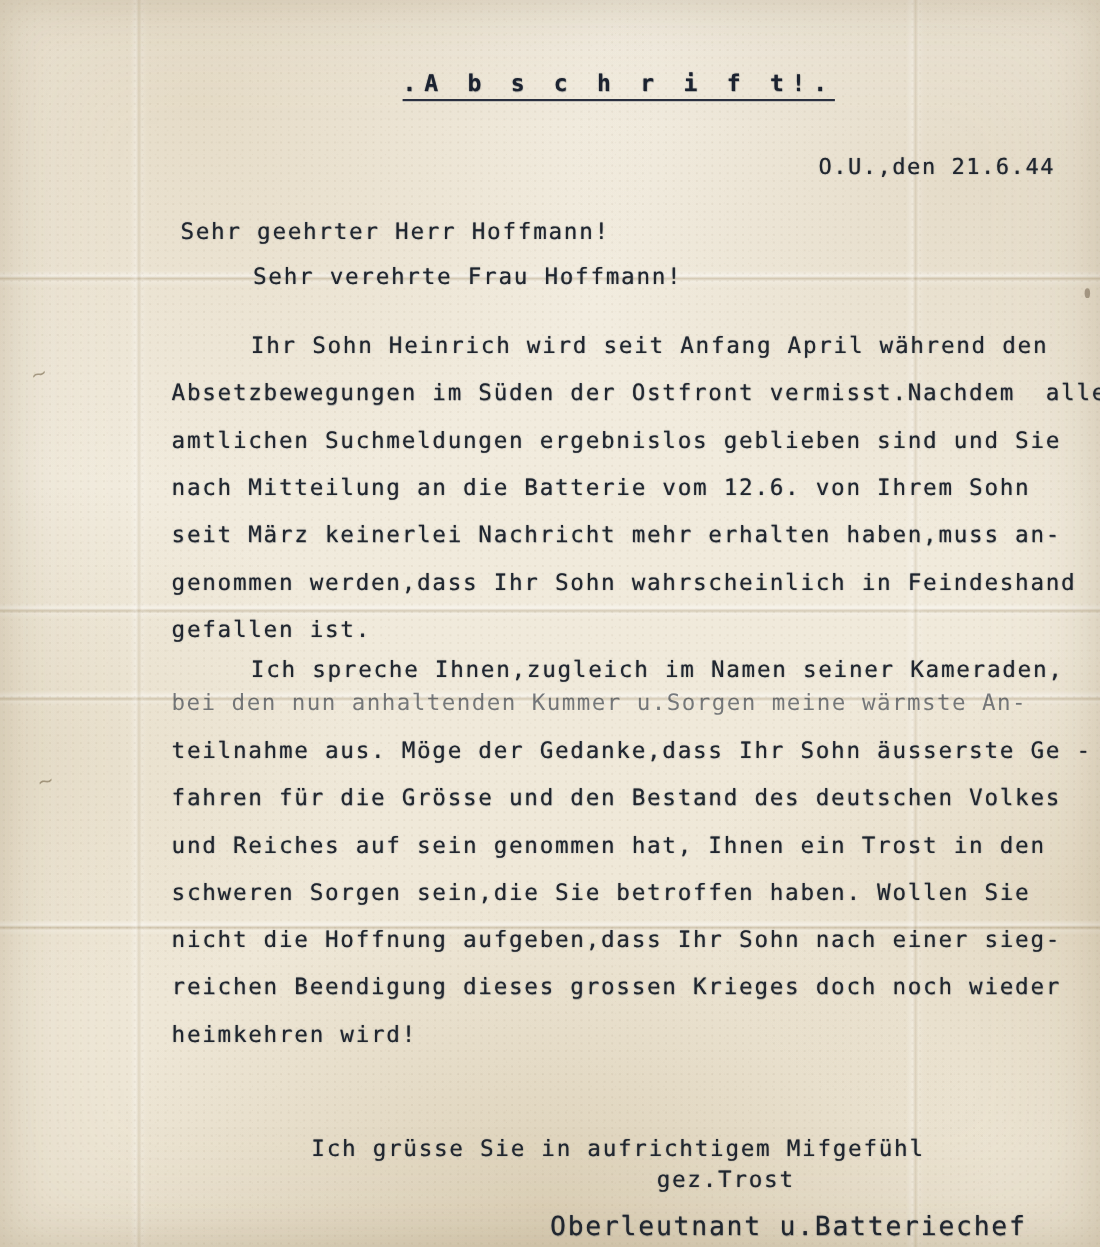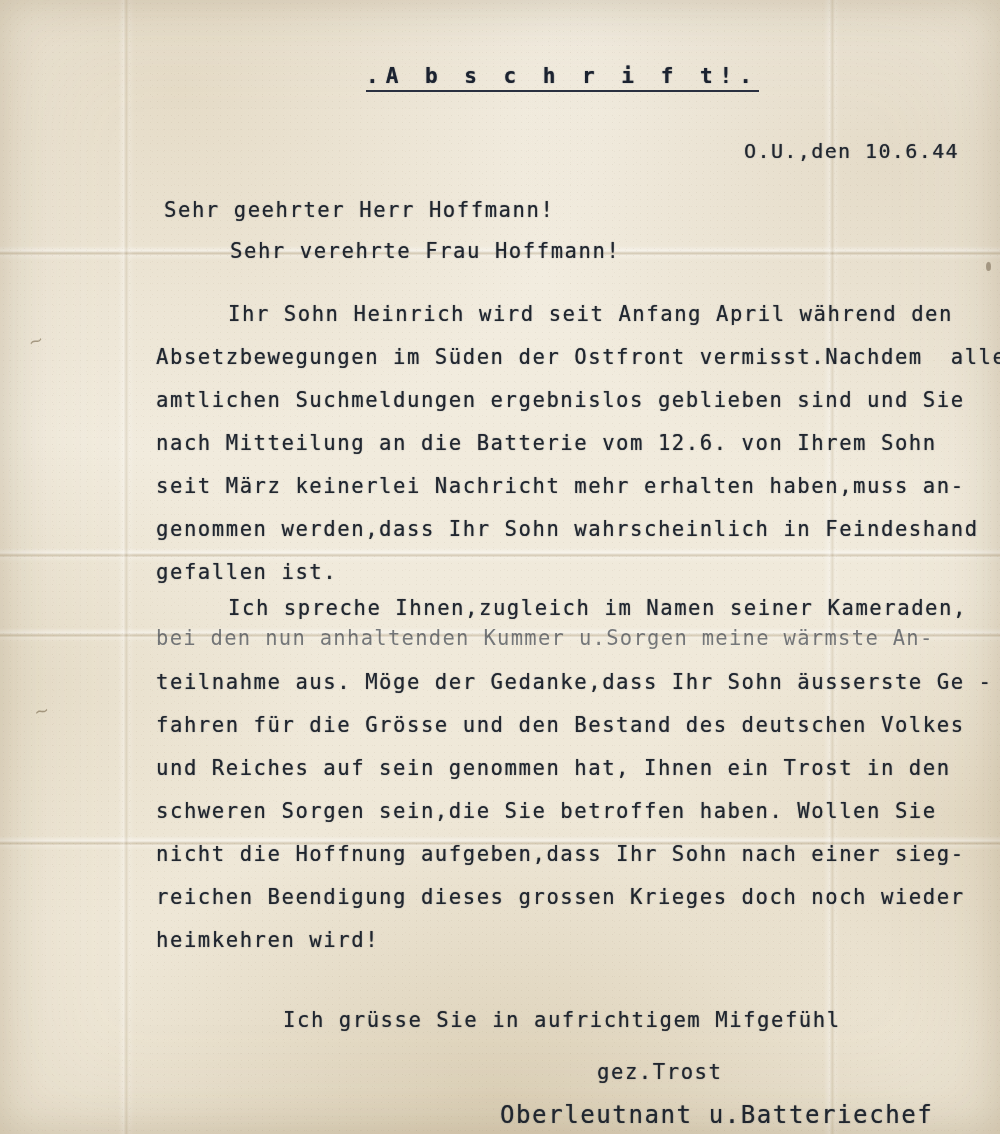--- a/index.html
+++ b/index.html
@@ -114,21 +114,21 @@
   .salut1 { left: 164px; top: 198px; font-size: 20.5px; }
   .salut2 { left: 230px; top: 239px; font-size: 20.5px; }
 
   .body-line {
     left: 156px;
     font-size: 20.5px;
     line-height: 1;
   }
   .indent { left: 228px; }
 
-  .sig1 { left: 283px; top: 1008px; font-size: 20.5px; }
+  .sig1 { left: 283px; top: 1032px; font-size: 20.5px; }
   .sig2 { left: 597px; top: 1060px; font-size: 20.5px; }
   .sig3 { left: 500px; top: 1101px; font-size: 24px; }
 
   
   .ghost {
     color: rgba(40,48,62,0.62);
     text-shadow: none;
     letter-spacing: 1.3px;
   }
 
@@ -162,21 +162,21 @@
   <div class="edge-shade"></div>
 
   <div class="clipmark" style="left:28px; top:330px; transform:rotate(-18deg);">~</div>
   <div class="clipmark" style="left:34px; top:700px; transform:rotate(-12deg);">~</div>
   <div class="dot" style="left:986px; top:262px; width:5px; height:9px; background:rgba(90,74,50,.45);"></div>
 
   <div id="sheet">
 
     <div id="title" class="tw">.A b s c h r i f t!.</div>
 
-    <div id="datum" class="tw">O.U.,den 10.6.44</div>
+    <div id="datum" class="tw">O.U.,den 21.6.44</div>
 
     <div class="tw salut1">Sehr geehrter Herr Hoffmann!</div>
     <div class="tw salut2">Sehr verehrte Frau Hoffmann!</div>
 
     <div class="tw body-line indent" style="top:304px;">Ihr Sohn Heinrich wird seit Anfang April während den</div>
     <div class="tw body-line" style="top:347px;">Absetzbewegungen im Süden der Ostfront vermisst.Nachdem  alle</div>
     <div class="tw body-line" style="top:390px;">amtlichen Suchmeldungen ergebnislos geblieben sind und Sie</div>
     <div class="tw body-line" style="top:433px;">nach Mitteilung an die Batterie vom 12.6. von Ihrem Sohn</div>
     <div class="tw body-line" style="top:476px;">seit März keinerlei Nachricht mehr erhalten haben,muss an-</div>
     <div class="tw body-line" style="top:519px;">genommen werden,dass Ihr Sohn wahrscheinlich in Feindeshand</div>

